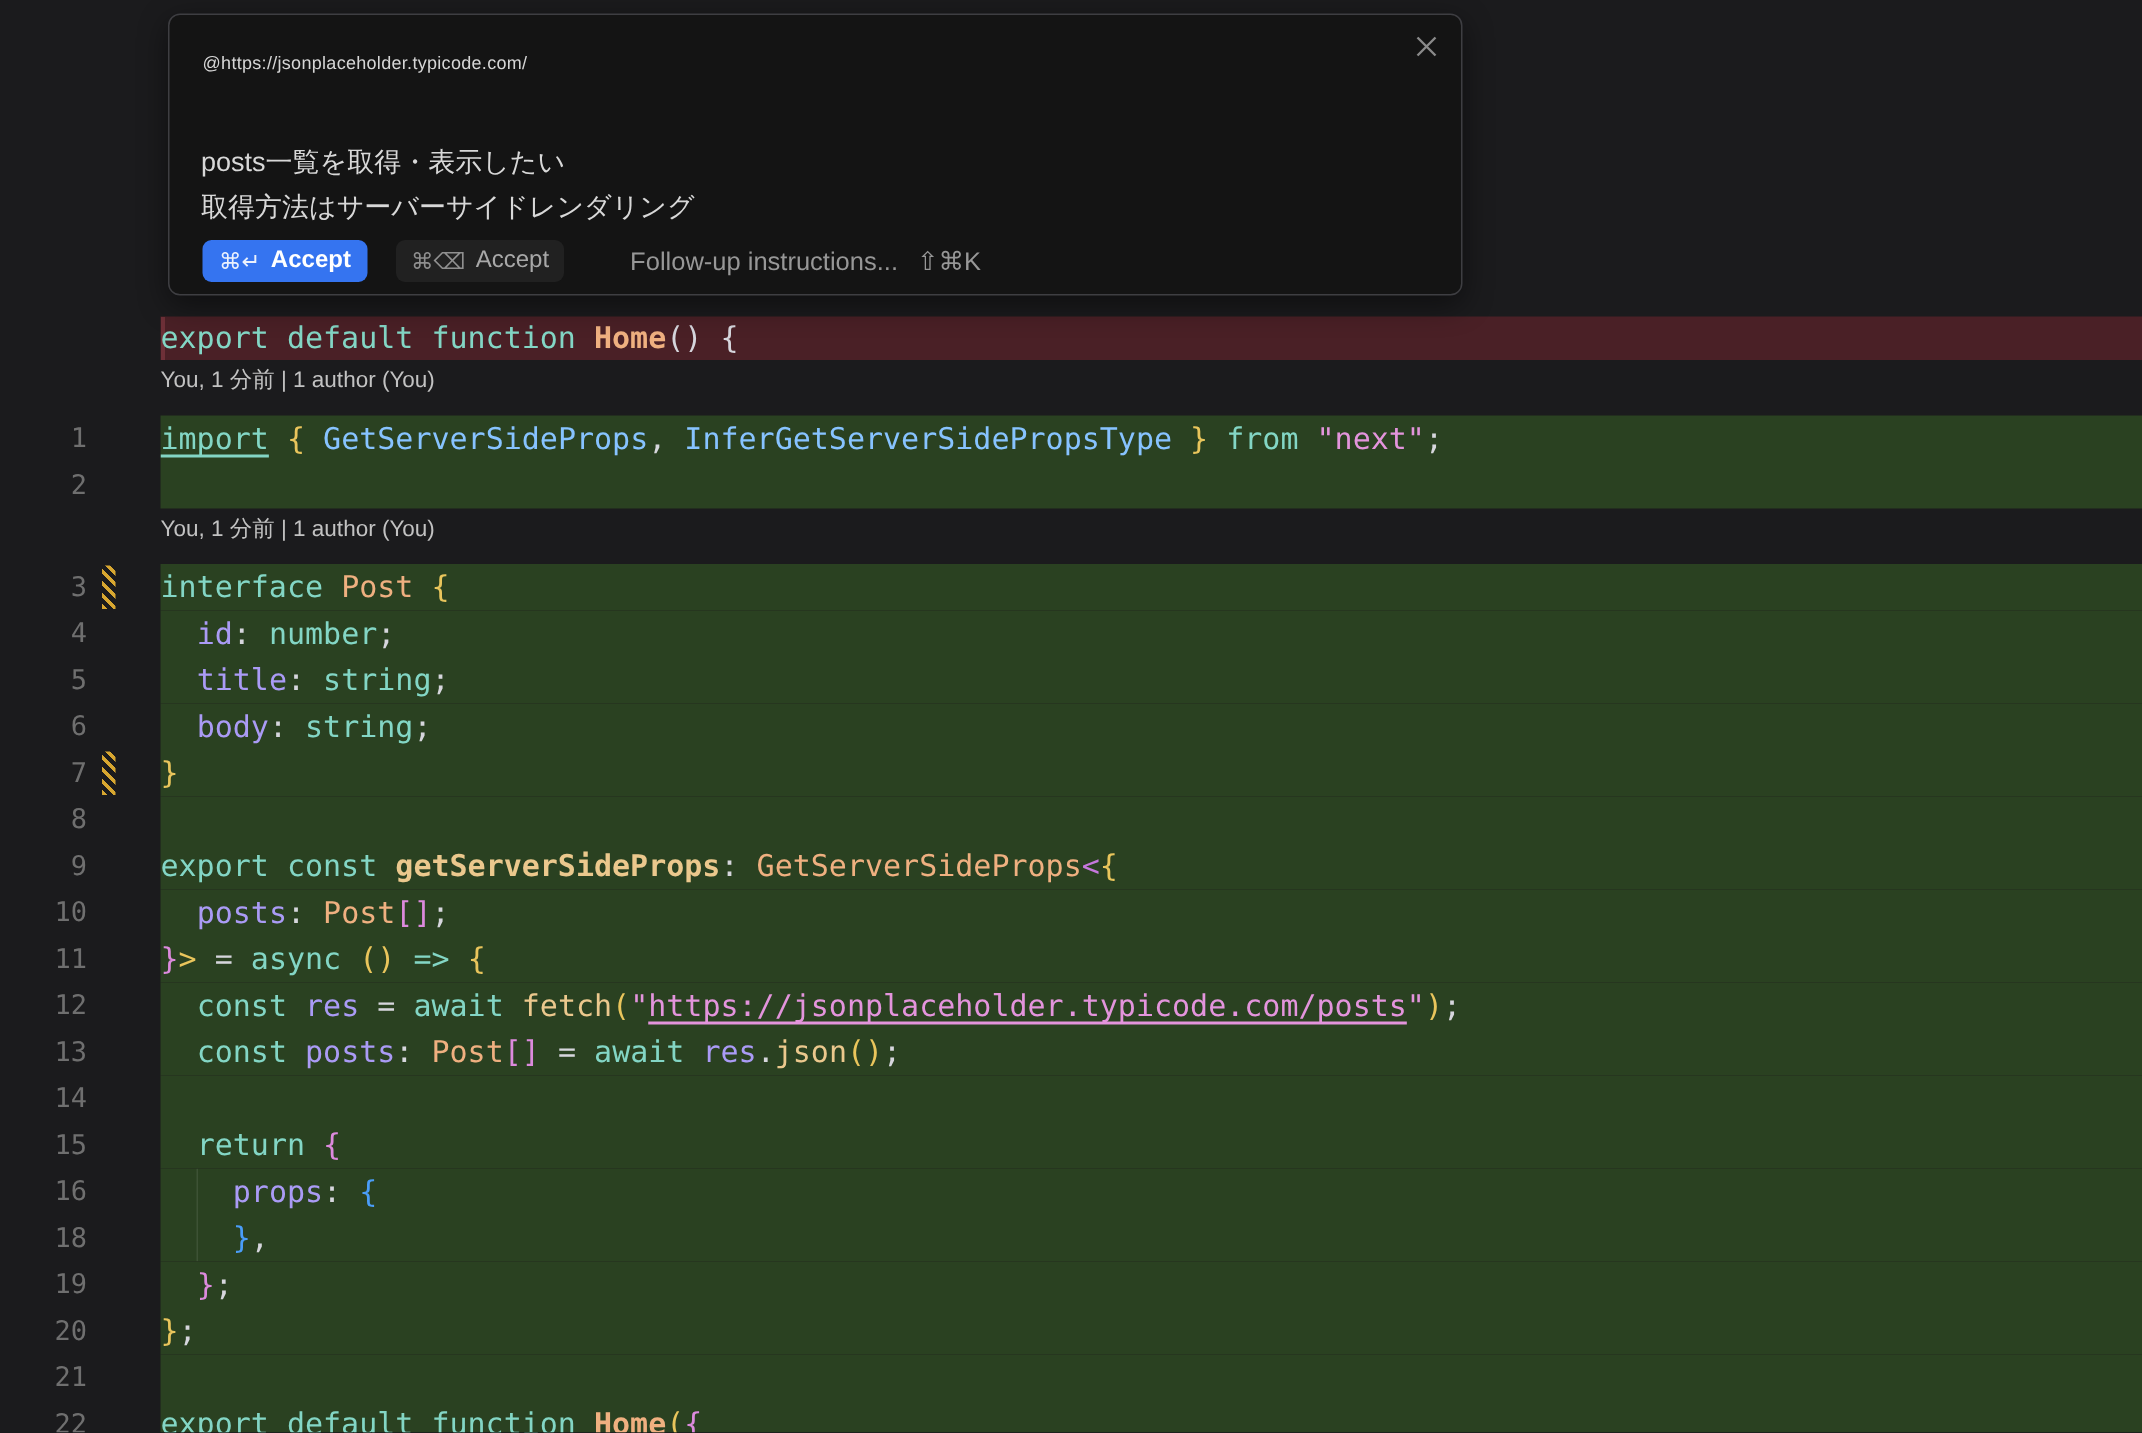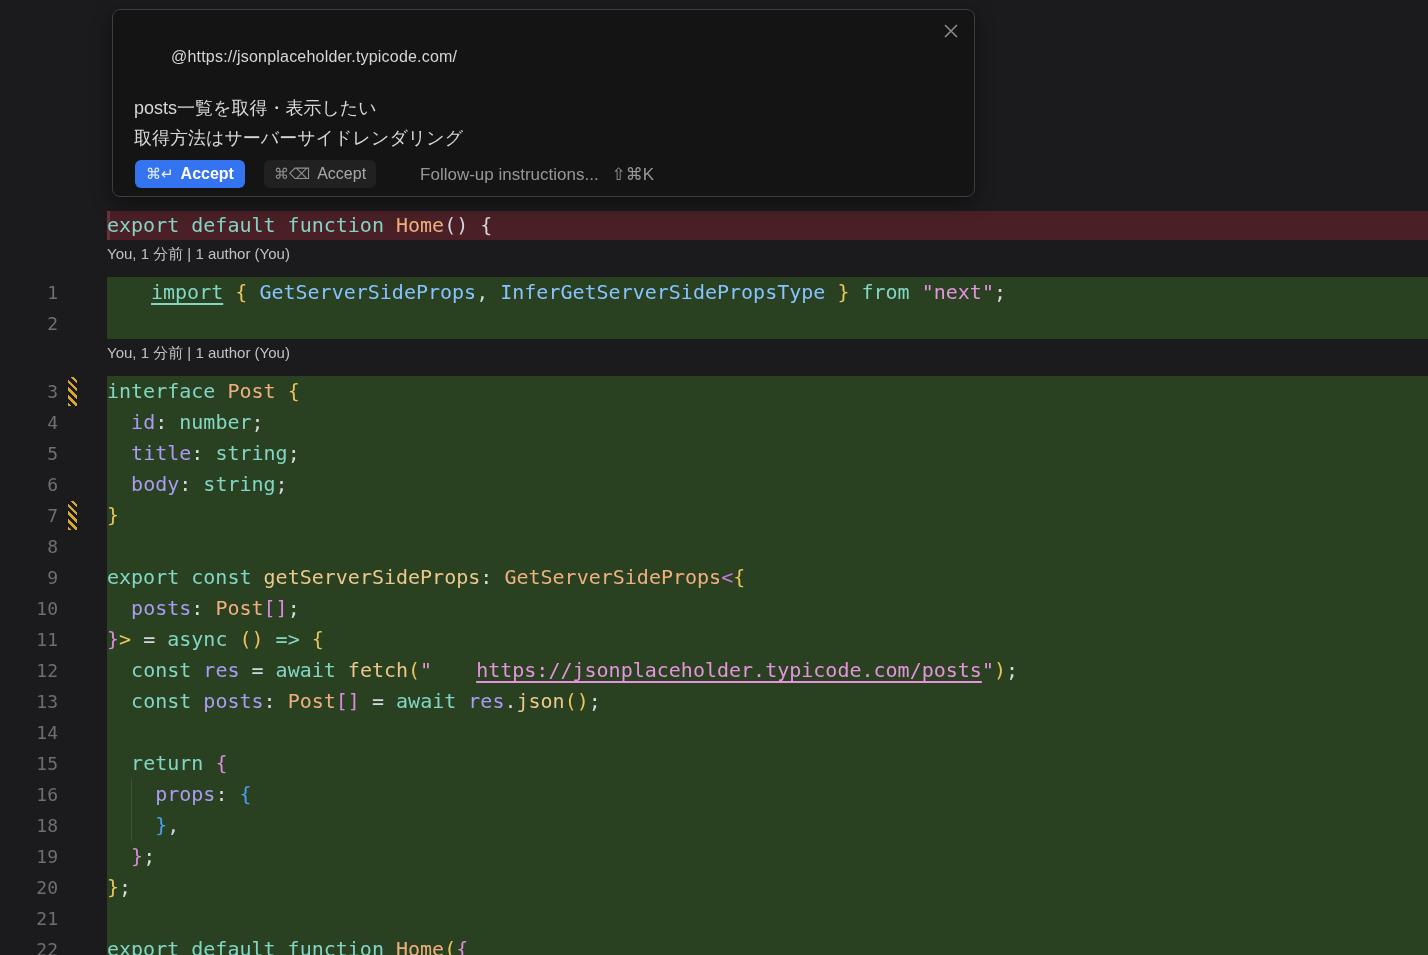--- a/index.html
+++ b/index.html
@@ -2,21 +2,21 @@
 <html style="--editor-bg: #1b1b1d; --dialog-bg: #141414; --dialog-border: #3e3e42; --accent-blue: #3574f0; --diff-added-bg: #2a4121; --diff-removed-bg: #4a2026; --diff-removed-edge: #6e3038; --keyword: #83d6c5; --type: #efb080; --function: #ebc88d; --variable: #aa9bf5; --import-binding: #87c3ff; --string: #e394dc; --punctuation: #d6d6dd; --bracket-gold: #e9c55c; --bracket-pink: #dc8add; --bracket-blue: #4a9df8; --angle-purple: #c678dd; --modified-gutter: #d8a730; --line-number: #6f6f6f; --blame-text: #c2c2c2;"><head>
 <meta charset="utf-8">
 <style>
   html,body{margin:0;padding:0;background:#1b1b1d;}
   .screen{position:relative;width:1428px;height:955px;overflow:hidden;background:var(--editor-bg,#1b1b1d);font-family:"Liberation Sans",sans-serif;}
 
   
   .dialog{position:absolute;left:112px;top:9px;width:863px;height:188px;box-sizing:border-box;
     background:var(--dialog-bg,#141414);border:1px solid var(--dialog-border,#3e3e42);border-radius:8px;
     box-shadow:0 6px 20px rgba(0,0,0,.45);z-index:10;}
-  .dlg-context{position:absolute;left:22px;top:38px;font-size:16px;color:#d6d6d6;letter-spacing:.2px;margin-left:36px;}
+  .dlg-context{position:absolute;left:22px;top:25px;font-size:12px;color:#d6d6d6;letter-spacing:.2px;}
   .dlg-prompt{position:absolute;left:21px;top:83px;font-size:18px;line-height:30px;color:#d8d8d8;}
   .dlg-actions{position:absolute;left:22px;top:150px;display:flex;align-items:center;height:28px;}
   .btn-accept{display:flex;align-items:center;height:28px;padding:0 11px;border-radius:6px;
     background:var(--accent-blue,#3574f0);color:#ffffff;font-size:16px;cursor:pointer;}
   .btn-accept .kbd{opacity:.9;margin-right:7px;font-size:15px;}
   .btn-accept .lbl{font-weight:700;}
   .btn-reject{display:flex;align-items:center;height:28px;padding:0 10px;border-radius:6px;margin-left:19px;
     background:#212121;color:#a8a8a8;font-size:16px;cursor:pointer;}
   .btn-reject .kbd{margin-right:7px;font-size:15px;color:#8f8f8f;}
   .followup{margin-left:44px;color:#979797;font-size:17px;cursor:pointer;}
@@ -48,22 +48,22 @@
   .tok-type{color:var(--type,#efb080);}
   .tok-fn{color:var(--function,#ebc88d);}
   .tok-var{color:var(--variable,#aa9bf5);}
   .tok-imp{color:var(--import-binding,#87c3ff);}
   .tok-str{color:var(--string,#e394dc);}
   .tok-pun{color:var(--punctuation,#d6d6dd);}
   .tok-b1{color:var(--bracket-gold,#e9c55c);}
   .tok-b2{color:var(--bracket-pink,#dc8add);}
   .tok-b3{color:var(--bracket-blue,#4a9df8);}
   .tok-ang{color:var(--angle-purple,#c678dd);}
-  .u{text-decoration:underline;text-underline-offset:4px;text-decoration-thickness:1.5px;margin-left:44px;}
-  .bold{font-weight:400;}
+  .u{text-decoration:underline;text-underline-offset:4px;text-decoration-thickness:1.5px;}
+  .bold{font-weight:700;}
 </style>
 </head>
 <body>
 
 <div class="screen">
 
   <div class="dialog">
     <div>
       <div class="dlg-context">@https://jsonplaceholder.typicode.com/</div>
       <div class="dlg-prompt">

